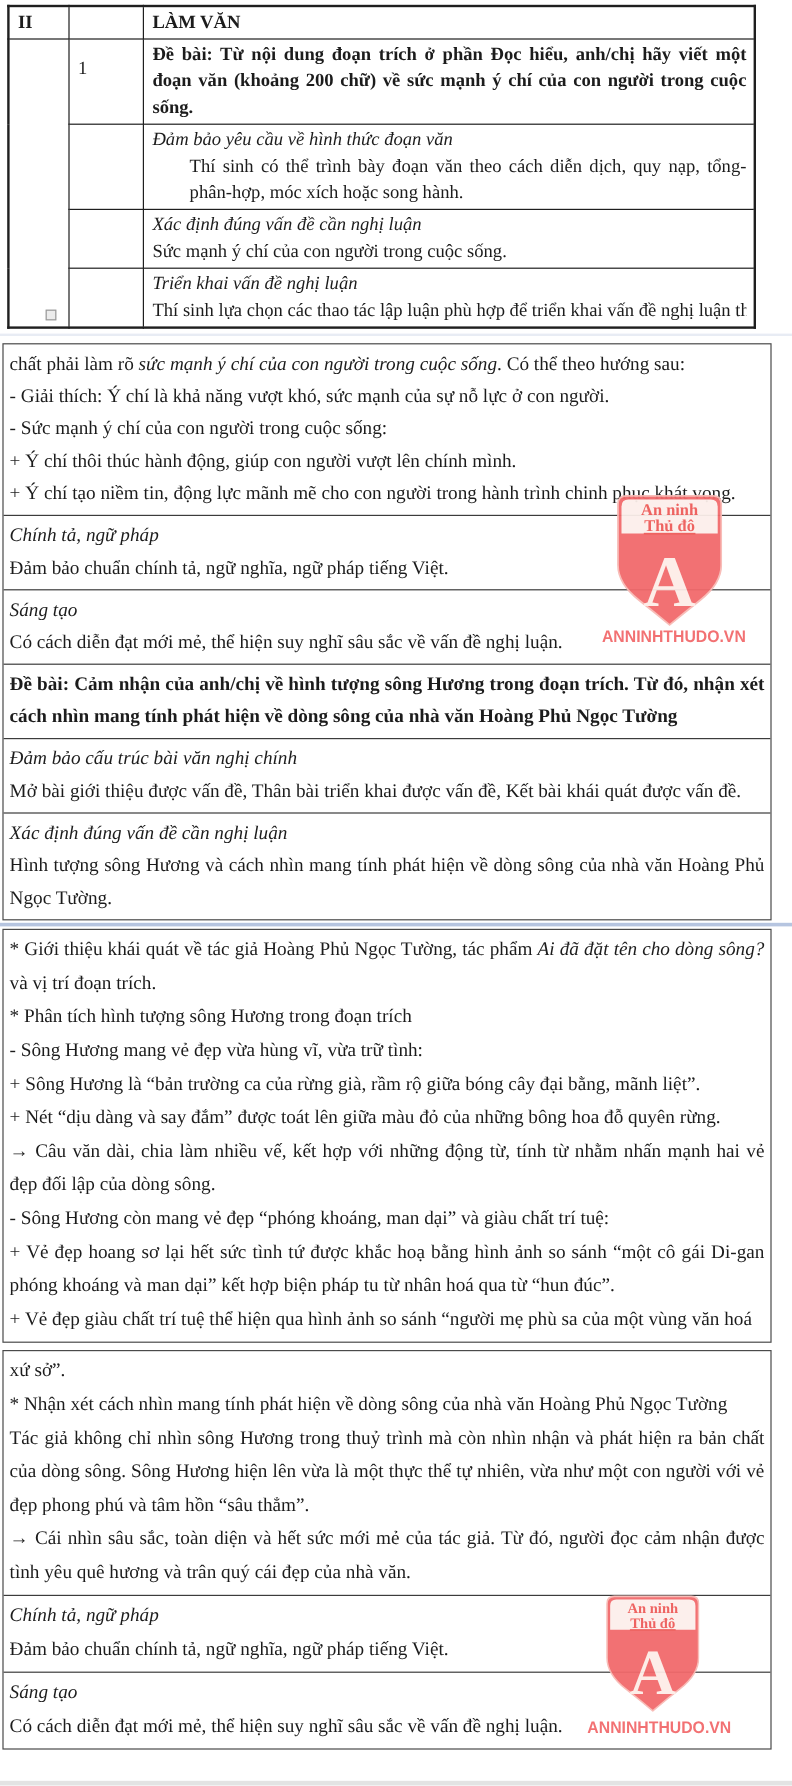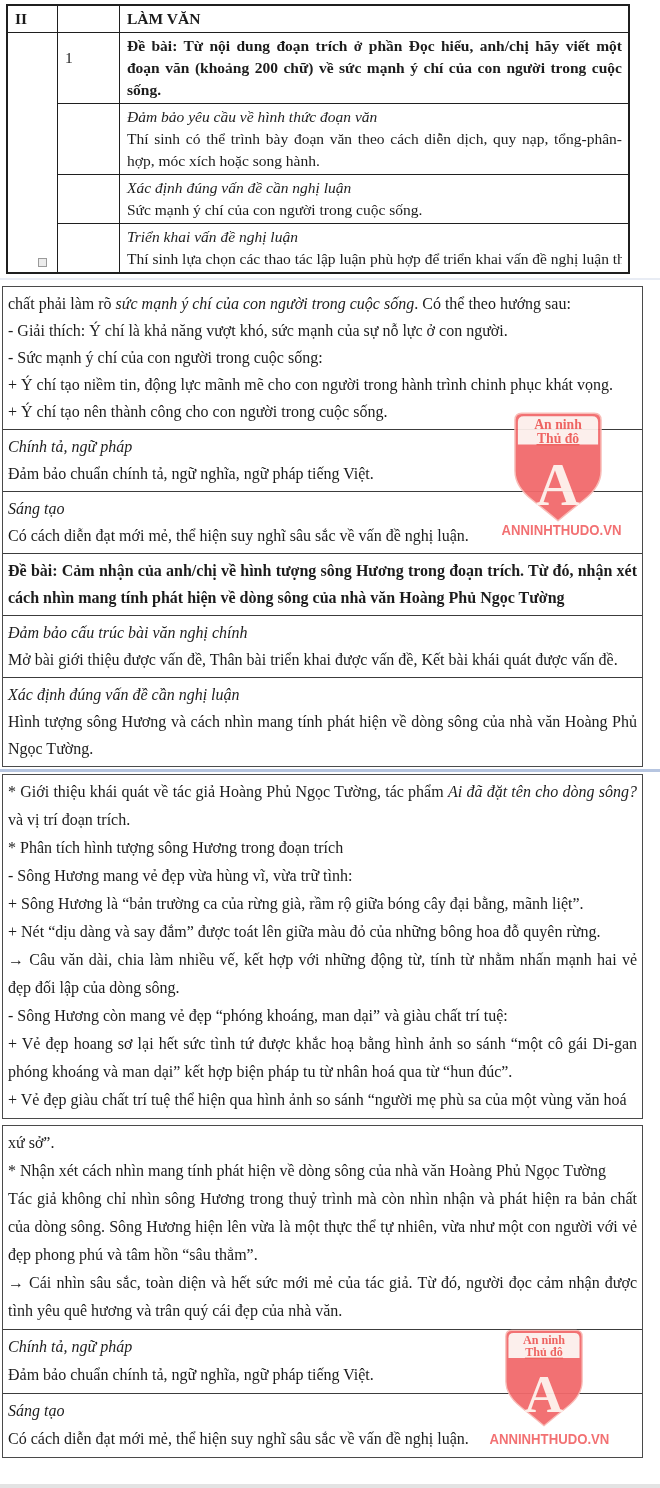--- a/index.html
+++ b/index.html
@@ -22,21 +22,21 @@
   table.rubric{border:2px solid #1f1f1f;}
   td.c1{width:36px;}
   td.c2{width:48px;}
   .bold{font-weight:bold;}
   .ital{font-style:italic;}
   .r1{height:20px;}
   .r2{height:46px;}
   .r3{height:66px;padding-left:40px;}
   .r4{height:48px;}
   .r5{height:49px;}
-  .j{text-align:justify;}
+  .j{text-align:justify;margin-left:31px;}
   .nw{white-space:nowrap;overflow:hidden;}
 
   
   .handle{
     position:absolute;left:38px;top:254px;width:7px;height:7px;
     background:#ececec;border:1px solid #9a9a9a;
   }
 
   
   .pb1{height:12px;position:relative;}
@@ -118,22 +118,22 @@
       <div class="bl"></div>
     </div>
 
   <div class="block b2">
     <div class="sec">
       <div class="line nw">
         <span>chất phải làm rõ </span><span class="ital">sức mạnh ý chí của con người trong cuộc sống</span><span>. Có thể theo hướng sau:</span>
       </div>
       <div class="line">- Giải thích: Ý chí là khả năng vượt khó, sức mạnh của sự nỗ lực ở con người.</div>
       <div class="line">- Sức mạnh ý chí của con người trong cuộc sống:</div>
+      <div class="line">+ Ý chí thôi thúc hành động, giúp con người vượt lên chính mình.</div>
       <div class="line nw">+ Ý chí tạo niềm tin, động lực mãnh mẽ cho con người trong hành trình chinh phục khát vọng.</div>
-      <div class="line">+ Ý chí tạo nên thành công cho con người trong cuộc sống.</div>
     </div>
     <div class="sec">
       <div class="line ital">Chính tả, ngữ pháp</div>
       <div class="line">Đảm bảo chuẩn chính tả, ngữ nghĩa, ngữ pháp tiếng Việt.</div>
     </div>
     <div class="sec">
       <div class="line ital">Sáng tạo</div>
       <div class="line">Có cách diễn đạt mới mẻ, thể hiện suy nghĩ sâu sắc về vấn đề nghị luận.</div>
     </div>
     <div class="sec">

